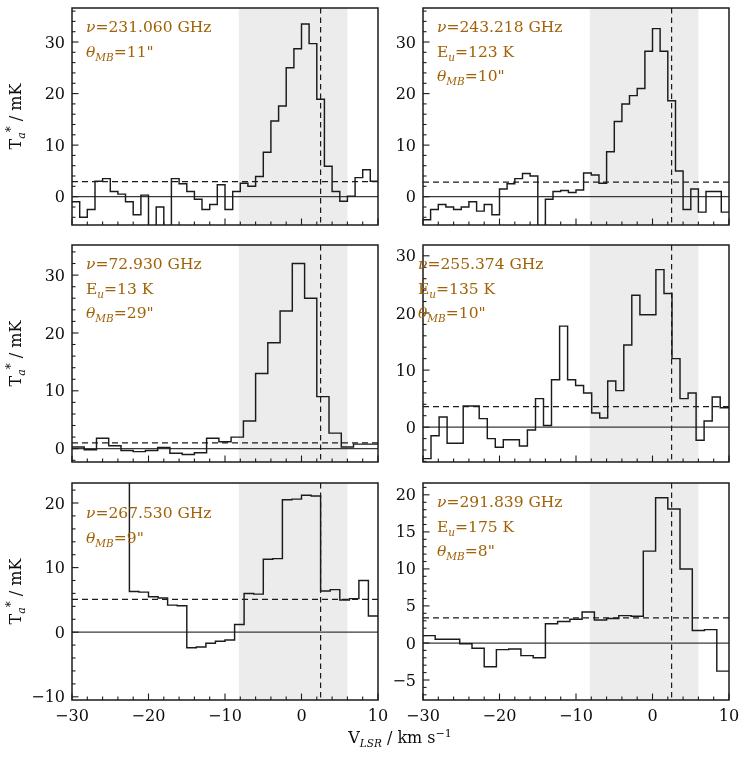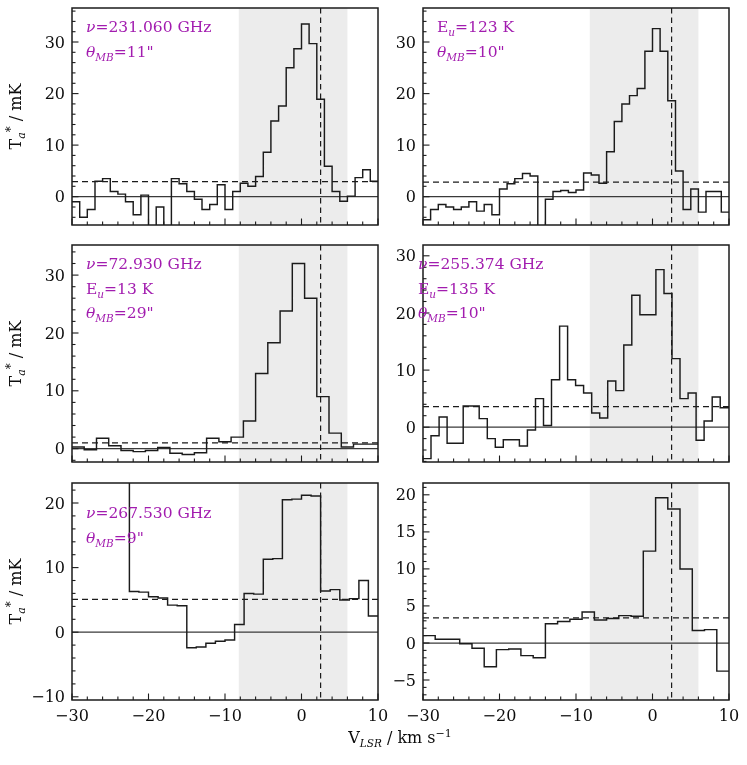--- a/index.html
+++ b/index.html
@@ -1,19 +1,19 @@
 <!DOCTYPE html>
 <html><head>
 <meta charset="utf-8">
 <style>
   html,body{margin:0;padding:0;background:#ffffff;}
   .fig{position:relative;width:747px;height:765px;background:#ffffff;
        font-family:"DejaVu Serif",serif;overflow:hidden;}
   .fig svg{position:absolute;left:0;top:0;}
-  .ann{position:absolute;font-size:15.5px;line-height:19.5px;color:#a21caf;white-space:nowrap;}
+  .ann{position:absolute;font-size:15.5px;line-height:19.5px;color:#a16207;white-space:nowrap;}
   .gk{font-style:italic;}
   .rm{font-style:normal;}
   .ann sub{font-style:italic;font-size:10.5px;}
 </style>
 </head>
 <body>
 
 <div class="fig">
   <svg id="fig-svg" width="747" height="765" viewBox="0 0 747 765">
       <g>
@@ -387,20 +387,21 @@
       <text x="21" y="591.5" text-anchor="middle" font-size="16" fill="#0d0d0d" font-family="&quot;DejaVu Serif&quot;, serif" transform="rotate(-90 21 591.5)"><tspan dy="0" font-size="16">T</tspan><tspan dy="4" font-size="11" font-style="italic">a</tspan><tspan dy="-10.5" font-size="12">*</tspan><tspan dy="6.5" font-size="16"> / mK</tspan></text>
       <text x="400" y="743" text-anchor="middle" font-size="16" fill="#0d0d0d" font-family="&quot;DejaVu Serif&quot;, serif"><tspan dy="0" font-size="16">V</tspan><tspan dy="4" font-size="10.5" font-style="italic">LSR</tspan><tspan dy="-4" font-size="16"> / km s</tspan><tspan dy="-6.5" font-size="11">−1</tspan></text>
     </svg>
 
   <div class="ann" style="left:86px;top:18px">
     <div><span class="gk">ν</span><sub></sub><span class="rm">=231.060 GHz</span></div>
     <div><span class="gk">θ</span><sub>MB</sub><span class="rm">=11"</span></div>
   </div>
 
   <div class="ann" style="left:437px;top:18px">
+    <div><span class="gk">ν</span><sub></sub><span class="rm">=243.218 GHz</span></div>
     <div><span class="rm">E</span><sub>u</sub><span class="rm">=123 K</span></div>
     <div><span class="gk">θ</span><sub>MB</sub><span class="rm">=10"</span></div>
   </div>
 
   <div class="ann" style="left:86px;top:255px">
     <div><span class="gk">ν</span><sub></sub><span class="rm">=72.930 GHz</span></div>
     <div><span class="rm">E</span><sub>u</sub><span class="rm">=13 K</span></div>
     <div><span class="gk">θ</span><sub>MB</sub><span class="rm">=29"</span></div>
   </div>
 
@@ -408,13 +409,18 @@
     <div><span class="gk">ν</span><sub></sub><span class="rm">=255.374 GHz</span></div>
     <div><span class="rm">E</span><sub>u</sub><span class="rm">=135 K</span></div>
     <div><span class="gk">θ</span><sub>MB</sub><span class="rm">=10"</span></div>
   </div>
 
   <div class="ann" style="left:86px;top:504px">
     <div><span class="gk">ν</span><sub></sub><span class="rm">=267.530 GHz</span></div>
     <div><span class="gk">θ</span><sub>MB</sub><span class="rm">=9"</span></div>
   </div>
 
+  <div class="ann" style="left:437px;top:493px">
+    <div><span class="gk">ν</span><sub></sub><span class="rm">=291.839 GHz</span></div>
+    <div><span class="rm">E</span><sub>u</sub><span class="rm">=175 K</span></div>
+    <div><span class="gk">θ</span><sub>MB</sub><span class="rm">=8"</span></div>
+  </div>
 </div>
 
 </body></html>

